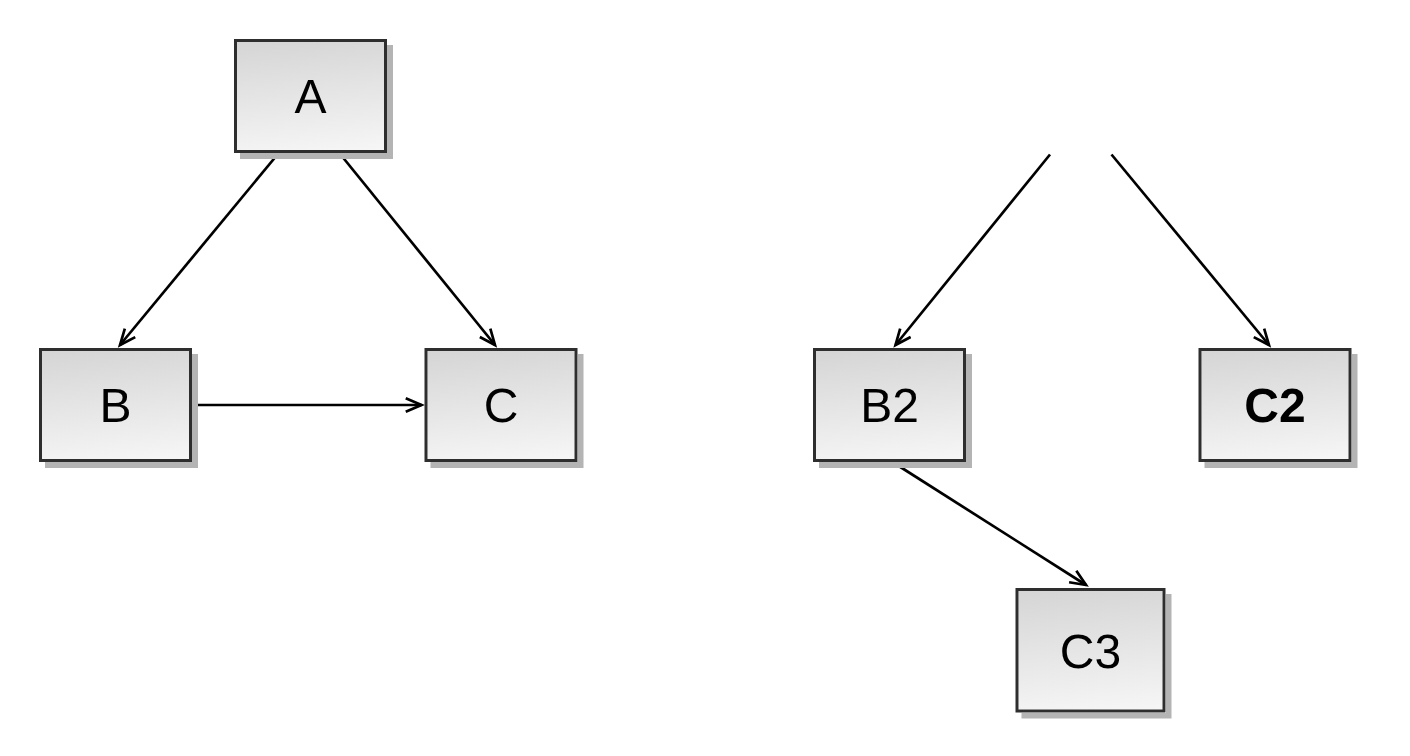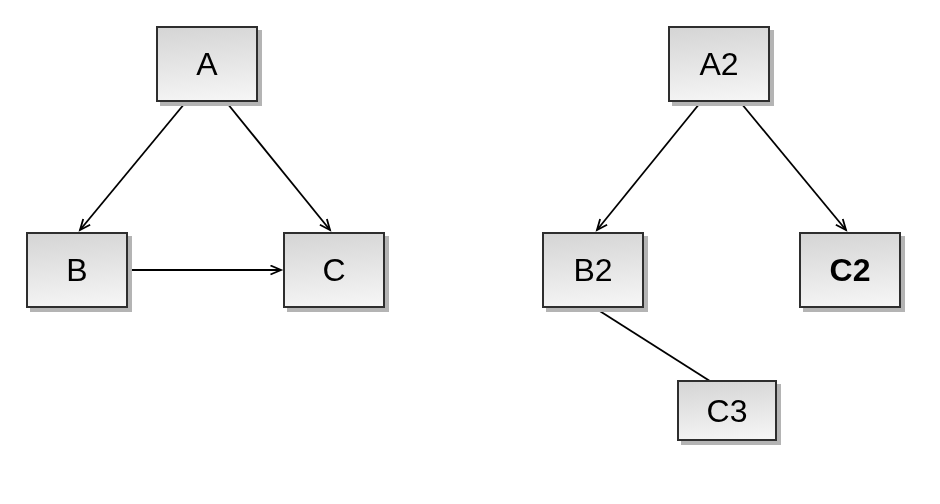--- a/index.html
+++ b/index.html
@@ -78,26 +78,23 @@
   <div id="node-layer">
       <div class="node" style="left: 156px; top: 26px; width: 102px; height: 76px;">
         <span class="node-label">A</span>
       </div>
       <div class="node" style="left: 26px; top: 232px; width: 102px; height: 76px;">
         <span class="node-label">B</span>
       </div>
       <div class="node" style="left: 283px; top: 232px; width: 102px; height: 76px;">
         <span class="node-label">C</span>
       </div>
-      <div class="node" style="left: 668px; top: 26px; width: 102px; height: 76px;">
-        <span class="node-label">A2</span>
-      </div>
       <div class="node" style="left: 542px; top: 232px; width: 102px; height: 76px; justify-content: center;">
         <span class="node-label">B2</span>
       </div>
       <div class="node" style="left: 799px; top: 232px; width: 102px; height: 76px; font-weight: bold;">
         <span class="node-label">C2</span>
       </div>
-      <div class="node" style="left: 677px; top: 380px; width: 100px; height: 61px; justify-content: center;">
+      <div class="node" style="left: 677px; top: 392px; width: 100px; height: 83px; justify-content: center;">
         <span class="node-label">C3</span>
       </div>
     </div>
 </div>
 
 </body></html>

